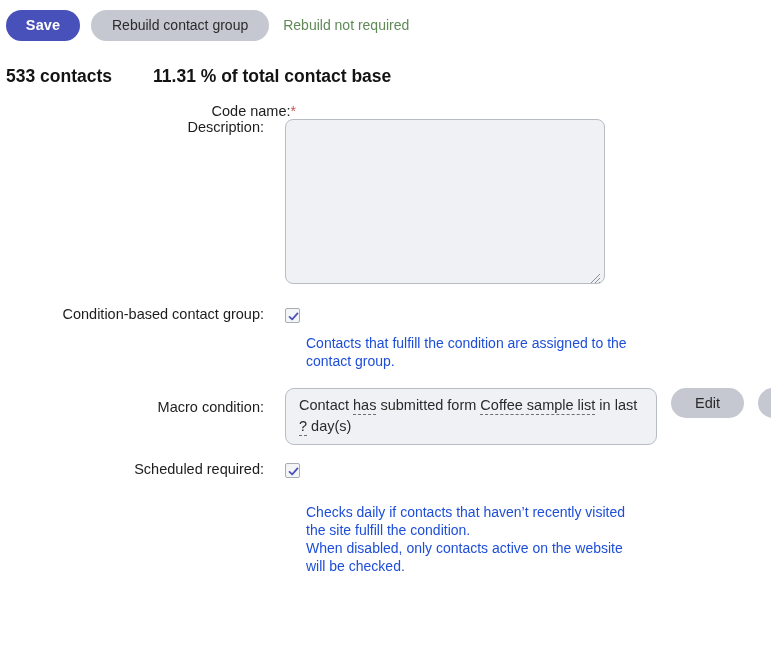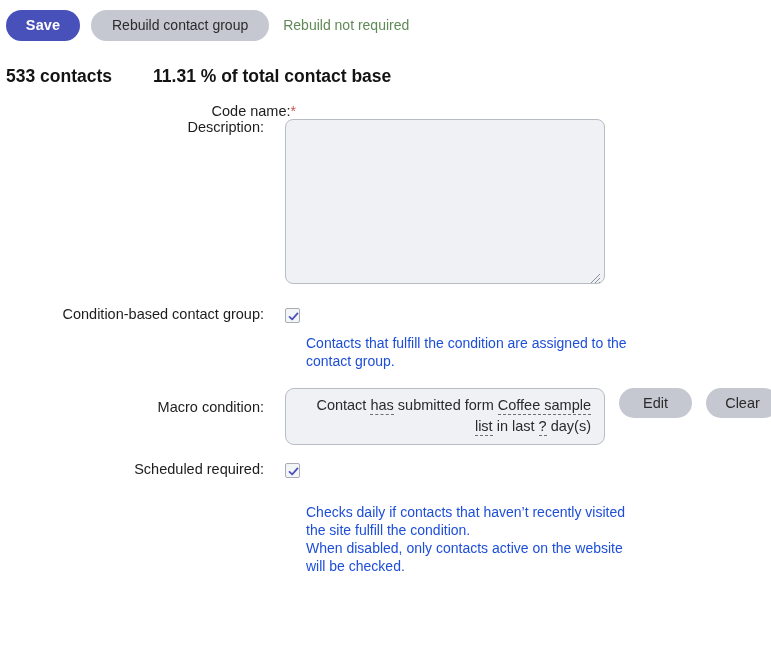--- a/index.html
+++ b/index.html
@@ -186,31 +186,30 @@
   .hint {
     padding-left: 21px;
     font-size: 14px;
     line-height: 18px;
     color: #1d4ed8;
     max-width: 330px;
   }
 
   
   .macro-box {
-    width: 320px;
+    width: 372px;
     min-height: 44px;
     box-sizing: border-box;
     background: #eff1f4;
     border: 1px solid #b8bcc4;
     border-radius: 9px;
     padding: 6px 13px 7px 13px;
     font-size: 14.5px;
     line-height: 21px;
     color: #2a2a2a;
-    text-align: right;
   }
   .dashed {
     border-bottom: 1px dashed #6f6f6f;
     padding-bottom: 1px;
   }
   .btn-gray {
     margin-left: 14px;
     height: 30px;
     min-width: 73px;
     padding: 12px 16px;

